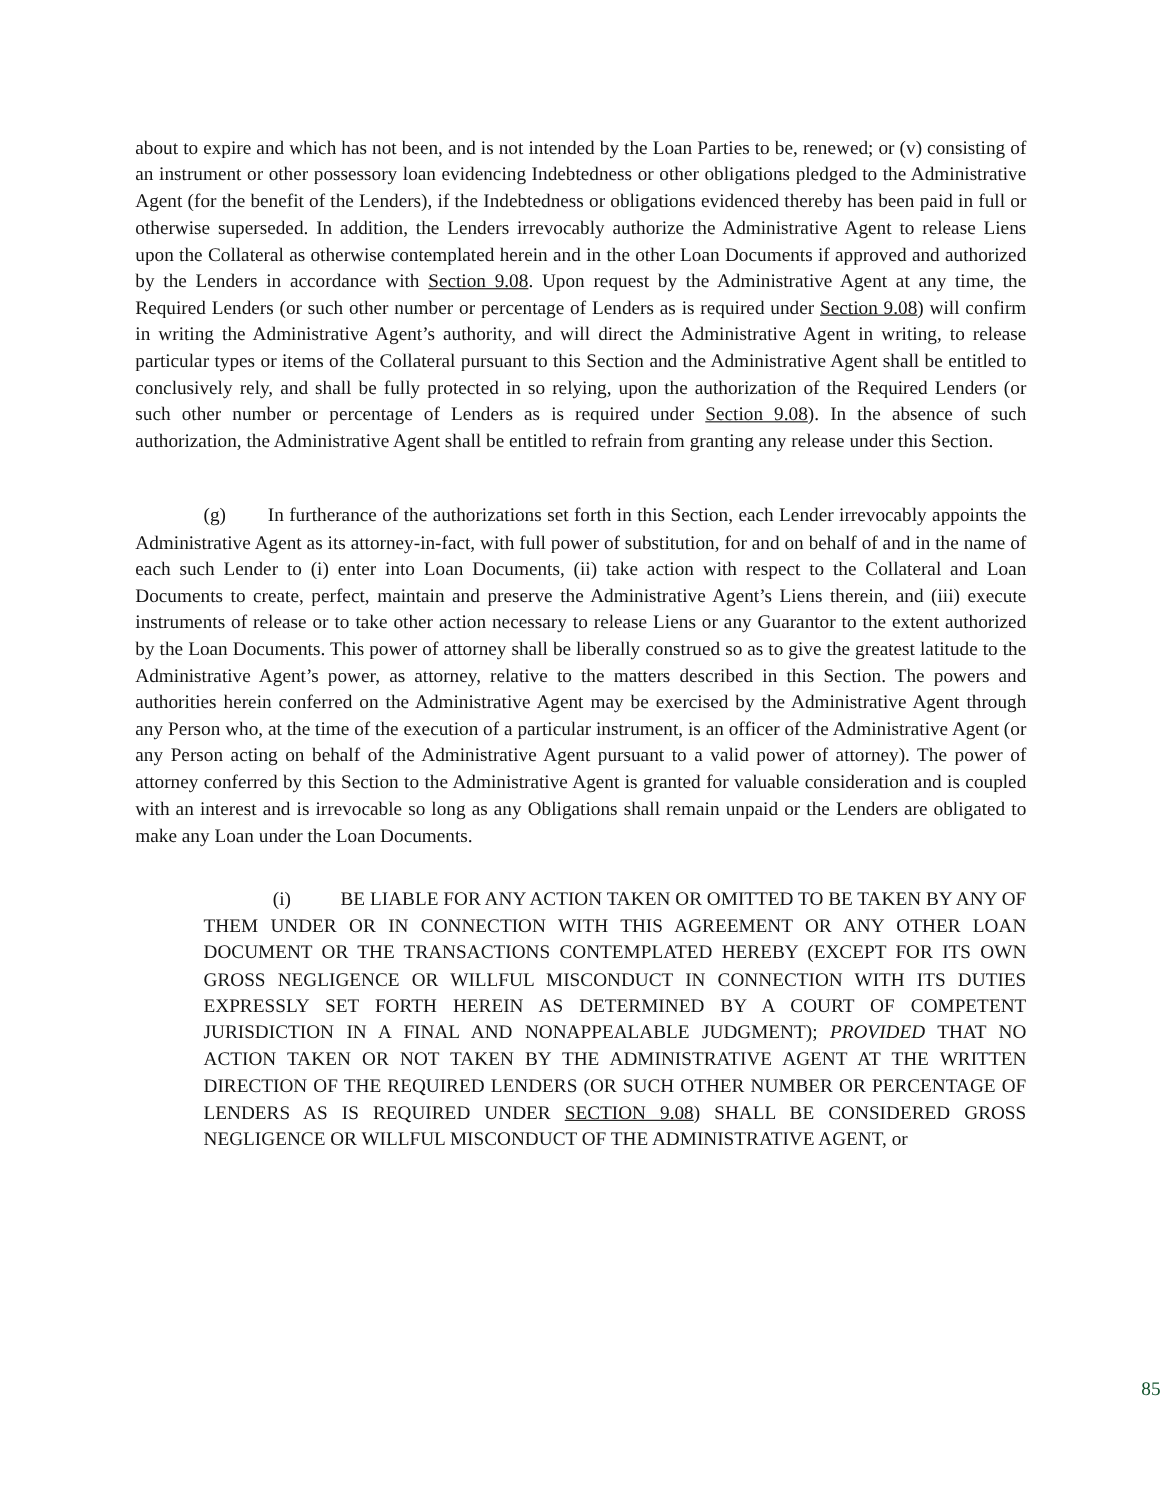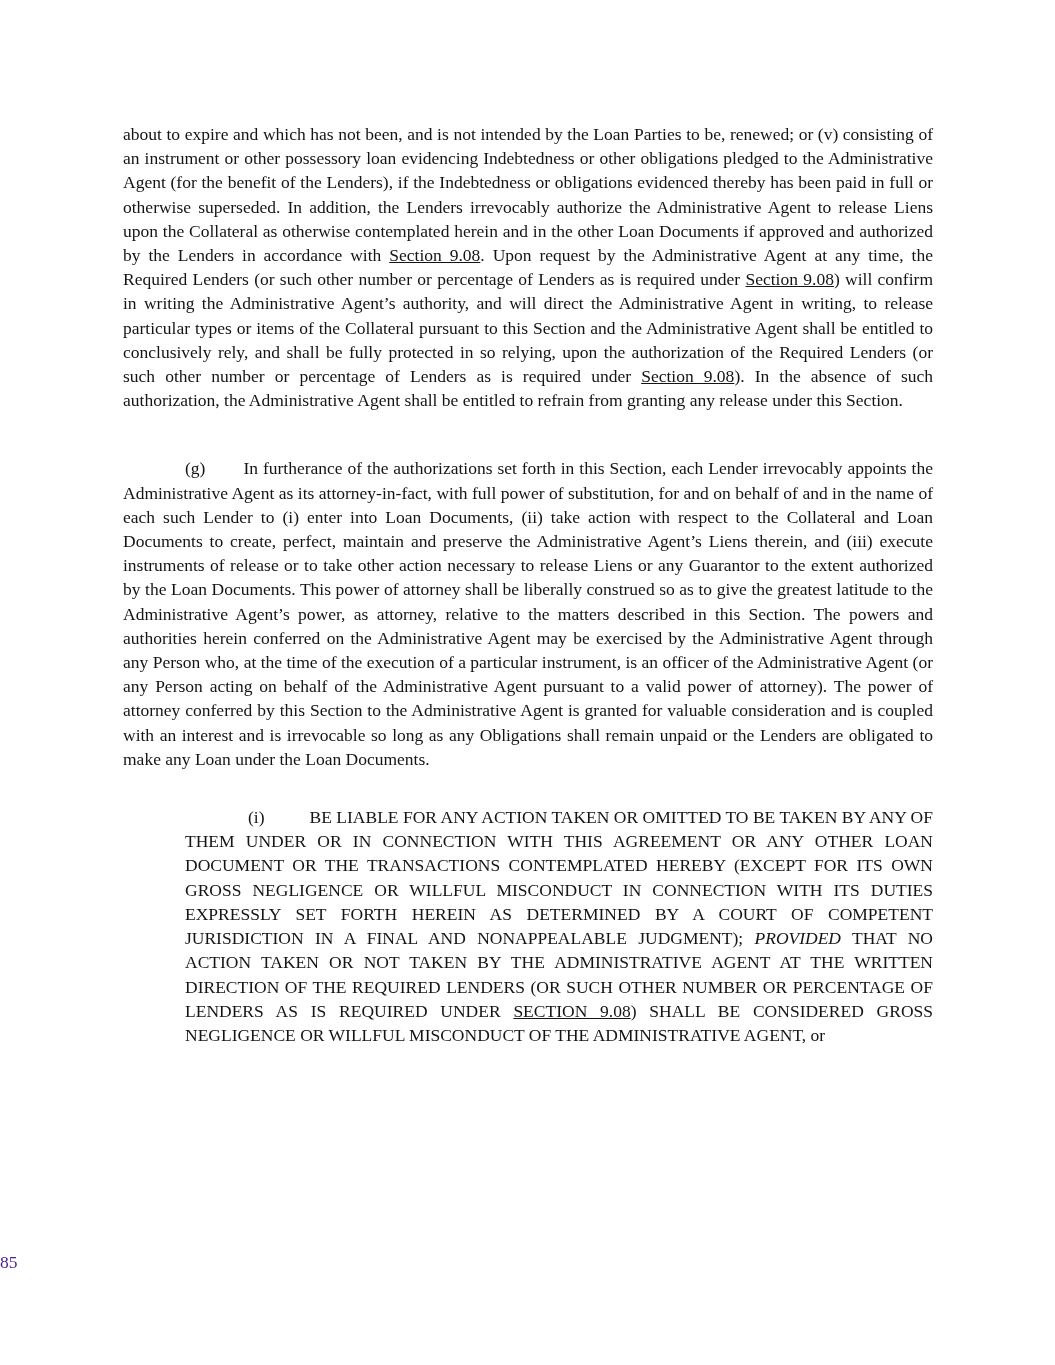--- a/index.html
+++ b/index.html
@@ -37,24 +37,24 @@
   }
   .underline { text-decoration: underline; }
   .bold { font-weight: bold; }
   .italic { font-style: italic; }
   .tab { display: inline-block; text-indent: 0; }
   .page-number {
     position: absolute;
     top: 1250px;
     left: 0;
     width: 100%;
-    text-align: left;
+    text-align: right;
     font-size: 17.5px;
     line-height: 24.2px;
-    color: #4c1d95;
+    color: #14532d;
   }
 </style>
 </head>
 <body>
 
 <div class="page">
   <div class="content">
     <p class="para"><span>about to expire and which has not been, and is not intended by the Loan Parties to be, renewed; or (v) consisting of an instrument or other possessory loan evidencing Indebtedness or other obligations pledged to the Administrative Agent (for the benefit of the Lenders), if the Indebtedness or obligations evidenced thereby has been paid in full or otherwise superseded.  In addition, the Lenders irrevocably authorize the Administrative Agent to release Liens upon the Collateral as otherwise contemplated herein and in the other Loan Documents if approved and authorized by the Lenders in accordance with </span><span class="underline">Section 9.08</span><span>.  Upon request by the Administrative Agent at any time, the Required Lenders (or such other number or percentage of Lenders as is required under </span><span class="underline">Section 9.08</span><span>) will confirm in writing the Administrative Agent’s authority, and will direct the Administrative Agent in writing, to release particular types or items of the Collateral pursuant to this Section and the Administrative Agent shall be entitled to conclusively rely, and shall be fully protected in so relying, upon the authorization of the Required Lenders (or such other number or percentage of Lenders as is required under </span><span class="underline">Section 9.08</span><span>).  In the absence of such authorization, the Administrative Agent shall be entitled to refrain from granting any release under this Section.</span></p>
     <p class="para indent-first"><span>(g)</span><span class="tab" style="width: 38px;"></span><span>In furtherance of the authorizations set forth in this Section, each Lender irrevocably appoints the Administrative Agent as its attorney-in-fact, with full power of substitution, for and on behalf of and in the name of each such Lender to (i) enter into Loan Documents, (ii) take action with respect to the Collateral and Loan Documents to create, perfect, maintain and preserve the Administrative Agent’s Liens therein, and (iii) execute instruments of release or to take other action necessary to release Liens or any Guarantor to the extent authorized by the Loan Documents.  This power of attorney shall be liberally construed so as to give the greatest latitude to the Administrative Agent’s power, as attorney, relative to the matters described in this Section.  The powers and authorities herein conferred on the Administrative Agent may be exercised by the Administrative Agent through any Person who, at the time of the execution of a particular instrument, is an officer of the Administrative Agent (or any Person acting on behalf of the Administrative Agent pursuant to a valid power of attorney).  The power of attorney conferred by this Section to the Administrative Agent is granted for valuable consideration and is coupled with an interest and is irrevocable so long as any Obligations shall remain unpaid or the Lenders are obligated to make any Loan under the Loan Documents.</span></p>
     <p class="para clause-block"><span>(i)</span><span class="tab" style="width: 45px;"></span><span>BE LIABLE FOR ANY ACTION TAKEN OR OMITTED TO BE TAKEN BY ANY OF THEM UNDER OR IN CONNECTION WITH THIS AGREEMENT OR ANY OTHER LOAN DOCUMENT OR THE TRANSACTIONS CONTEMPLATED HEREBY (EXCEPT FOR ITS OWN GROSS NEGLIGENCE OR WILLFUL MISCONDUCT IN CONNECTION WITH ITS DUTIES EXPRESSLY SET FORTH HEREIN AS DETERMINED BY A COURT OF COMPETENT JURISDICTION IN A FINAL AND NONAPPEALABLE JUDGMENT); </span><span class="italic">PROVIDED</span><span> THAT NO ACTION TAKEN OR NOT TAKEN BY THE ADMINISTRATIVE AGENT AT THE WRITTEN DIRECTION OF THE REQUIRED LENDERS (OR SUCH OTHER NUMBER OR PERCENTAGE OF LENDERS AS IS REQUIRED UNDER </span><span class="underline">SECTION 9.08</span><span>) SHALL BE CONSIDERED GROSS NEGLIGENCE OR WILLFUL MISCONDUCT OF THE ADMINISTRATIVE AGENT, or</span></p>

